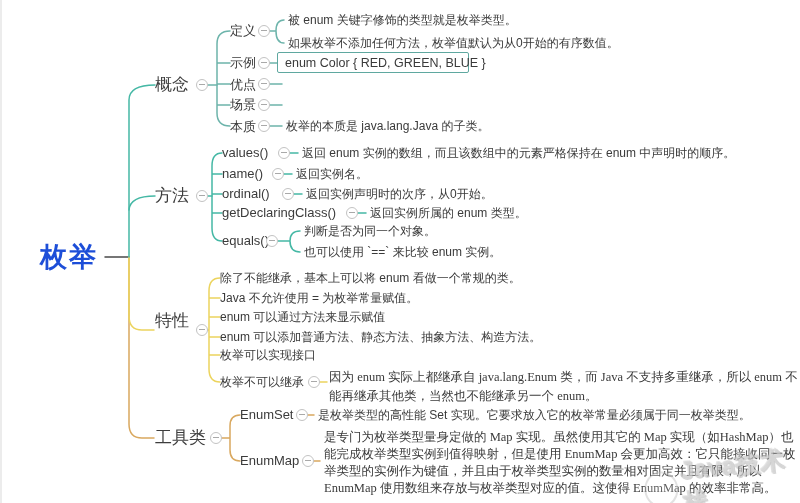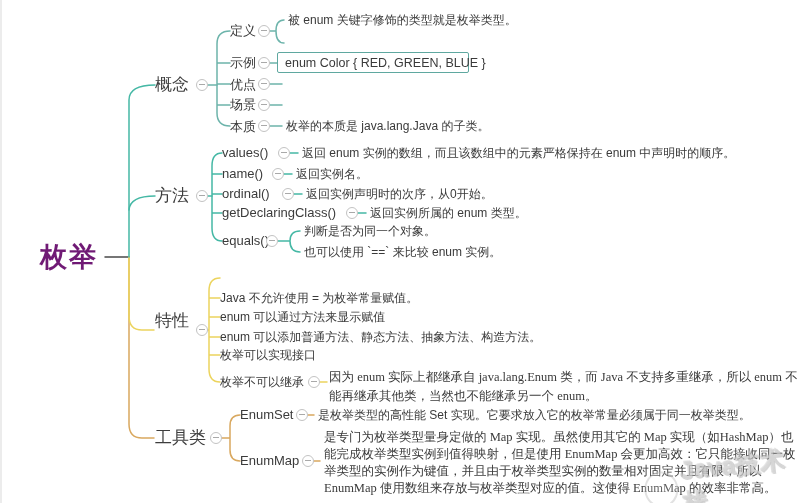--- a/index.html
+++ b/index.html
@@ -5,21 +5,21 @@
   html,body{margin:0;padding:0;background:#fff;}
   #stage{
     position:relative;width:800px;height:503px;background:#ffffff;
     font-family:"Liberation Sans","DejaVu Sans",sans-serif;
     color:#3a3a3a;overflow:hidden;border-left:2px solid #ececec;
   }
   #wires{position:absolute;left:0;top:0;z-index:0;}
   .t{position:absolute;white-space:nowrap;font-size:12px;line-height:16px;z-index:2;}
   .lbl{position:absolute;white-space:nowrap;font-size:13px;line-height:17px;color:#3b3b3b;z-index:2;}
   .main{position:absolute;white-space:nowrap;font-size:17px;line-height:22px;font-weight:500;color:#3d3d3d;z-index:2;}
-  .root{position:absolute;white-space:nowrap;font-size:27px;line-height:32px;font-weight:700;color:#701a75;z-index:2;letter-spacing:2px;}
+  .root{position:absolute;white-space:nowrap;font-size:27px;line-height:32px;font-weight:700;color:#1d4ed8;z-index:2;letter-spacing:2px;}
   .p{position:absolute;font-size:12.5px;z-index:2;font-family:Liberation Serif, serif;}
   .c{position:absolute;width:10px;height:10px;border:1px solid #c3c3c3;border-radius:50%;
      background:#fff;z-index:3;box-sizing:content-box;}
   .c::after{content:"";position:absolute;left:2px;top:4px;width:6px;height:1px;background:#a9a9a9;}
   .codebox{position:absolute;left:275px;top:52px;width:192px;height:21px;border:1.4px solid #5fa8a0;
      border-radius:2px;display:flex;align-items:center;padding-left:7px;box-sizing:border-box;
      font-size:12.5px;white-space:nowrap;background:#fff;z-index:2;}
   .watermark{position:absolute;left:642px;top:450px;display:flex;align-items:center;gap:4px;
      transform:rotate(-6deg);z-index:4;opacity:.8;pointer-events:none;}
   .wm-circle{width:32px;height:32px;border-radius:50%;border:2px solid rgba(175,175,175,.45);
@@ -54,20 +54,21 @@
 
   <div class="root" style="left:38px;top:241px">枚举</div>
 
   <div class="main" style="left:153px;top:74px">概念</div>
   <div class="main" style="left:153px;top:185px">方法</div>
   <div class="main" style="left:153px;top:310px">特性</div>
   <div class="main" style="left:153px;top:427px">工具类</div>
 
   <div class="lbl" style="left:228px;top:22px">定义</div>
   <div class="t" style="left:286px;top:12px">被 enum 关键字修饰的类型就是枚举类型。</div>
+  <div class="t" style="left:286px;top:35px">如果枚举不添加任何方法，枚举值默认为从0开始的有序数值。</div>
   <div class="lbl" style="left:228px;top:54px">示例</div>
   <div class="codebox">
       <span>enum Color { RED, GREEN, BLUE }</span>
     </div>
   <div class="lbl" style="left:228px;top:76px">优点</div>
   <div class="lbl" style="left:228px;top:96px">场景</div>
   <div class="lbl" style="left:228px;top:118px">本质</div>
   <div class="t" style="left:284px;top:118px">枚举的本质是 java.lang.Java 的子类。</div>
 
   <div class="lbl" style="left:220px;top:144px">values()</div>
@@ -75,20 +76,21 @@
   <div class="lbl" style="left:220px;top:165px">name()</div>
   <div class="t" style="left:294px;top:166px">返回实例名。</div>
   <div class="lbl" style="left:220px;top:185px">ordinal()</div>
   <div class="t" style="left:304px;top:186px">返回实例声明时的次序，从0开始。</div>
   <div class="lbl" style="left:220px;top:204px">getDeclaringClass()</div>
   <div class="t" style="left:368px;top:205px">返回实例所属的 enum 类型。</div>
   <div class="lbl" style="left:220px;top:232px">equals()</div>
   <div class="t" style="left:302px;top:223px">判断是否为同一个对象。</div>
   <div class="t" style="left:302px;top:244px">也可以使用 `==` 来比较 enum 实例。</div>
 
+  <div class="t" style="left:218px;top:270px">除了不能继承，基本上可以将 enum 看做一个常规的类。</div>
   <div class="t" style="left:218px;top:290px">Java 不允许使用 = 为枚举常量赋值。</div>
   <div class="t" style="left:218px;top:329px">enum 可以添加普通方法、静态方法、抽象方法、构造方法。</div>
   <div class="t" style="left:218px;top:309px">enum 可以通过方法来显示赋值</div>
   <div class="t" style="left:218px;top:347px">枚举可以实现接口</div>
   <div class="t" style="left:218px;top:374px">枚举不可以继承</div>
   <div class="p" style="left:327px;top:368px;width:470px;line-height:18.5px">因为 enum 实际上都继承自 java.lang.Enum 类，而 Java 不支持多重继承，所以 enum 不能再继承其他类，当然也不能继承另一个 enum。</div>
 
   <div class="lbl" style="left:238px;top:406px">EnumSet</div>
   <div class="t" style="left:316px;top:407px">是枚举类型的高性能 Set 实现。它要求放入它的枚举常量必须属于同一枚举类型。</div>
   <div class="lbl" style="left:238px;top:452px">EnumMap</div>

